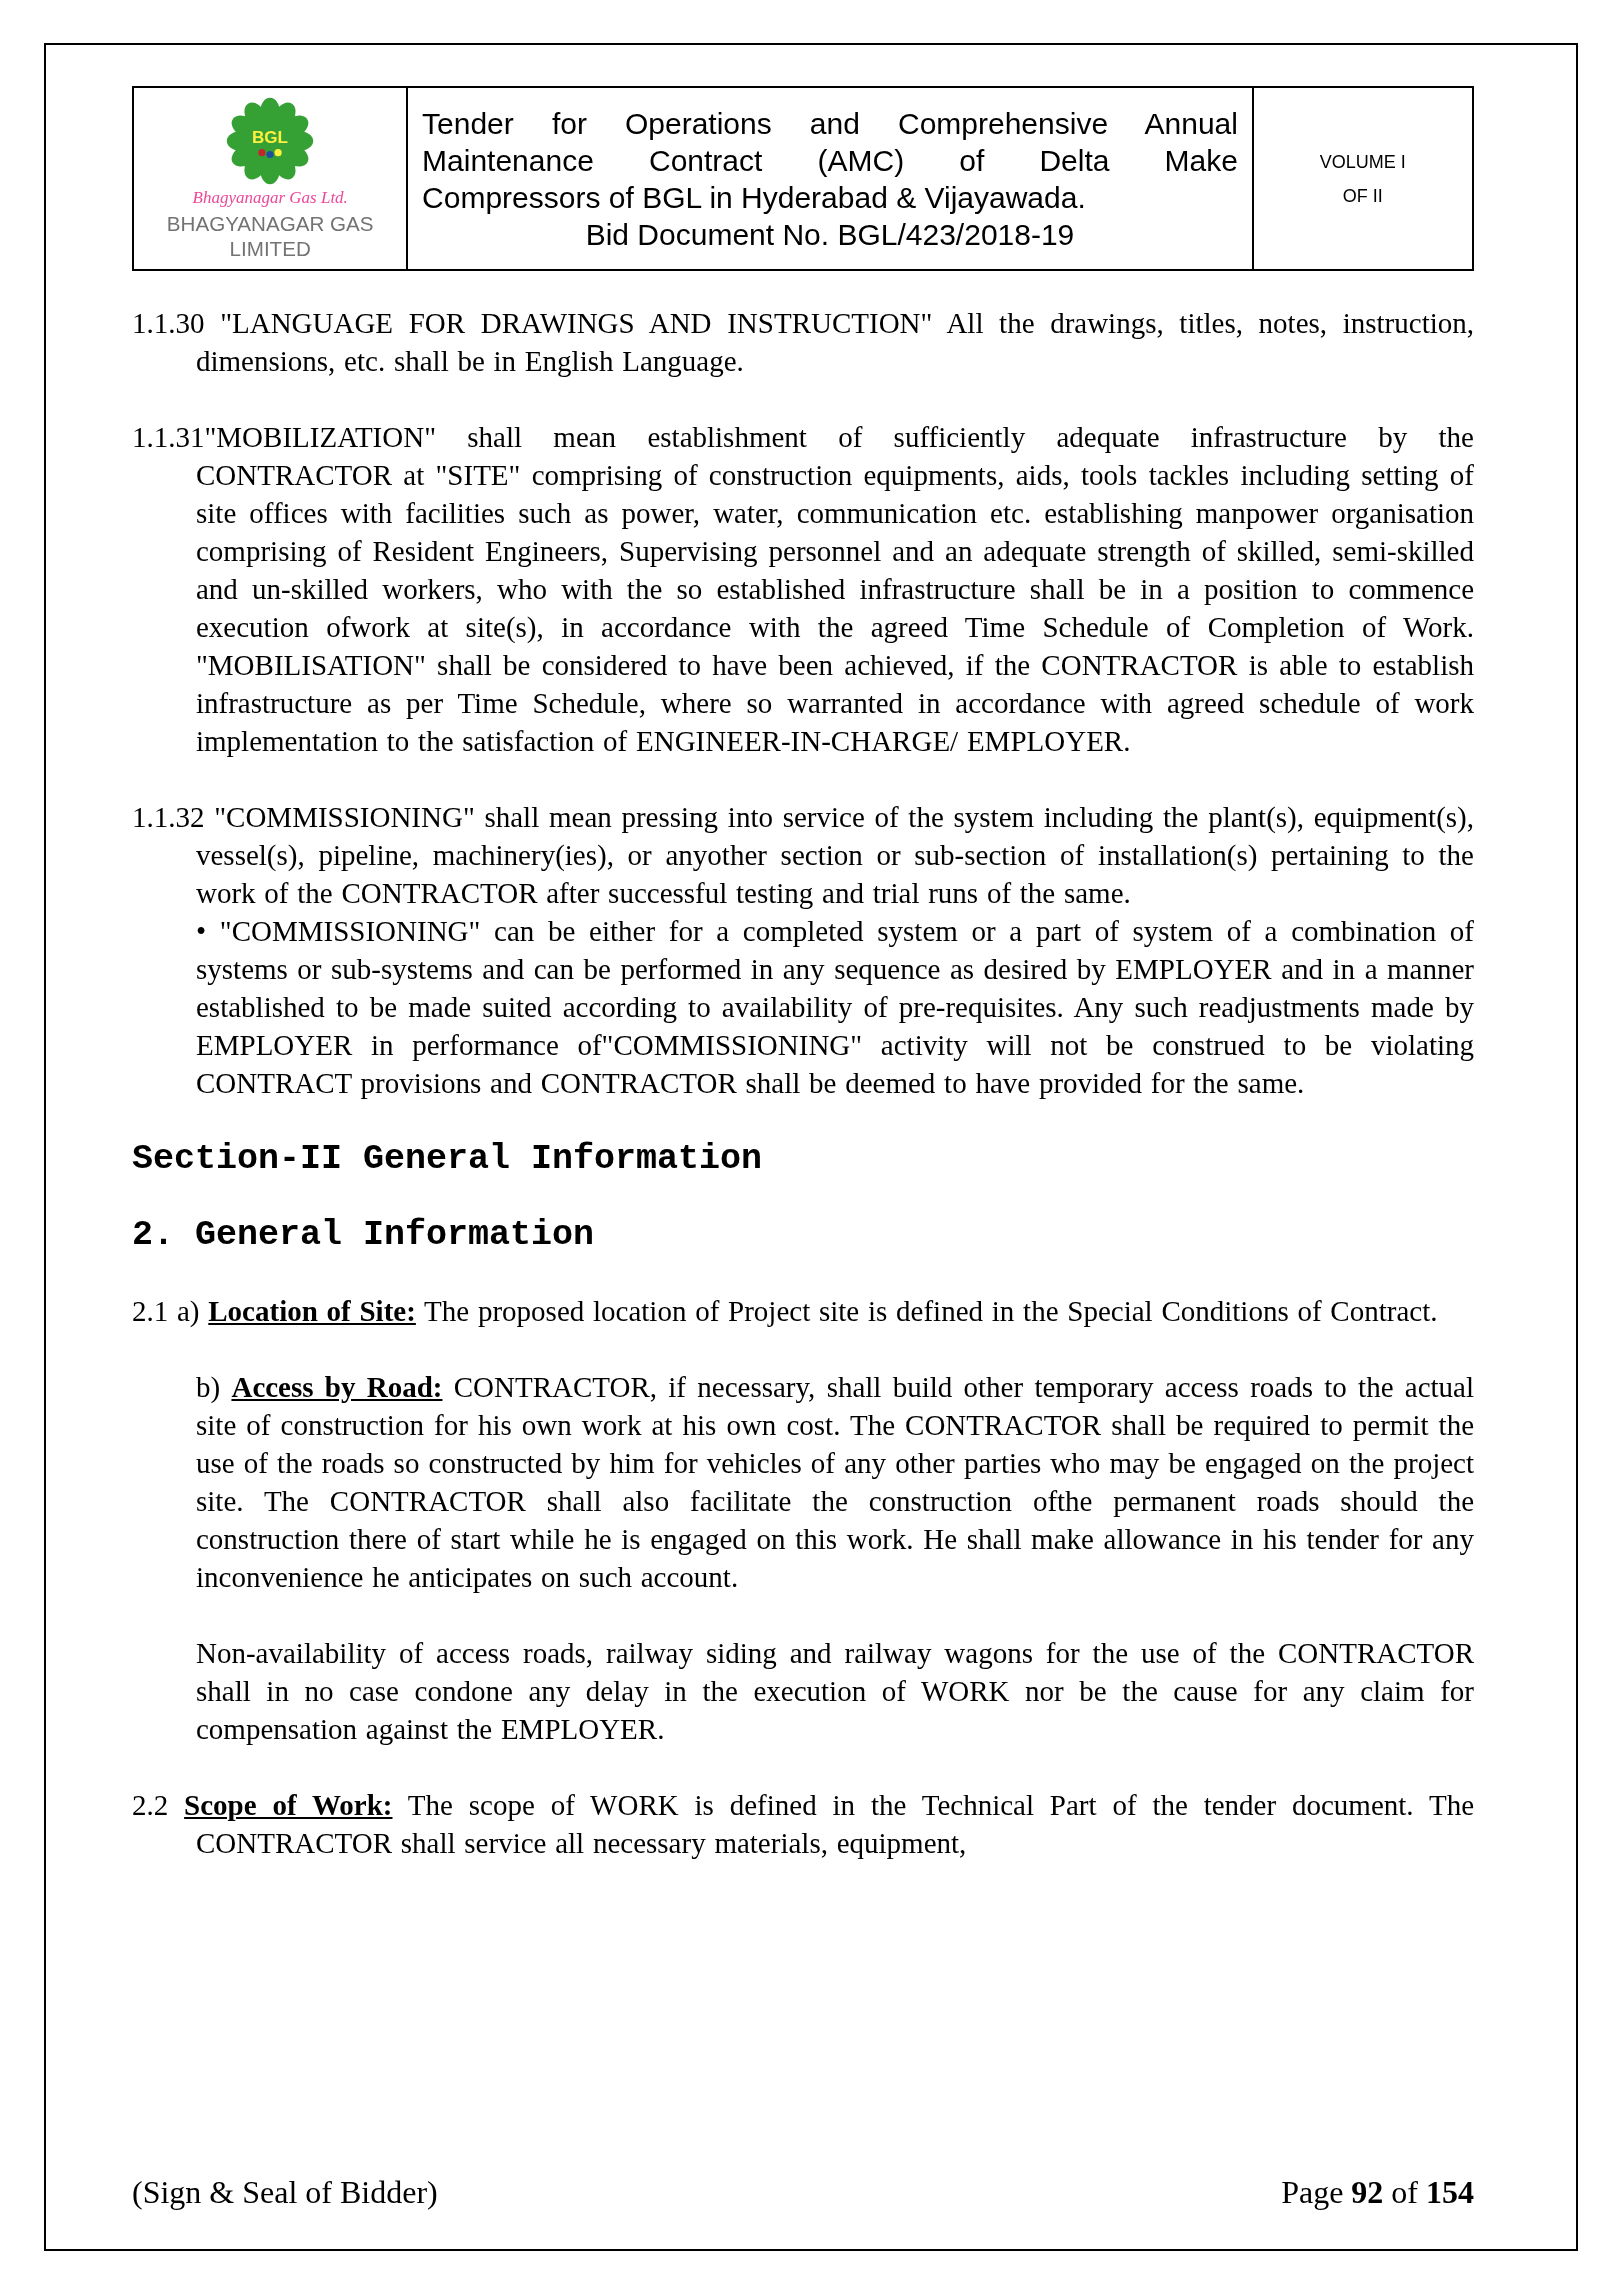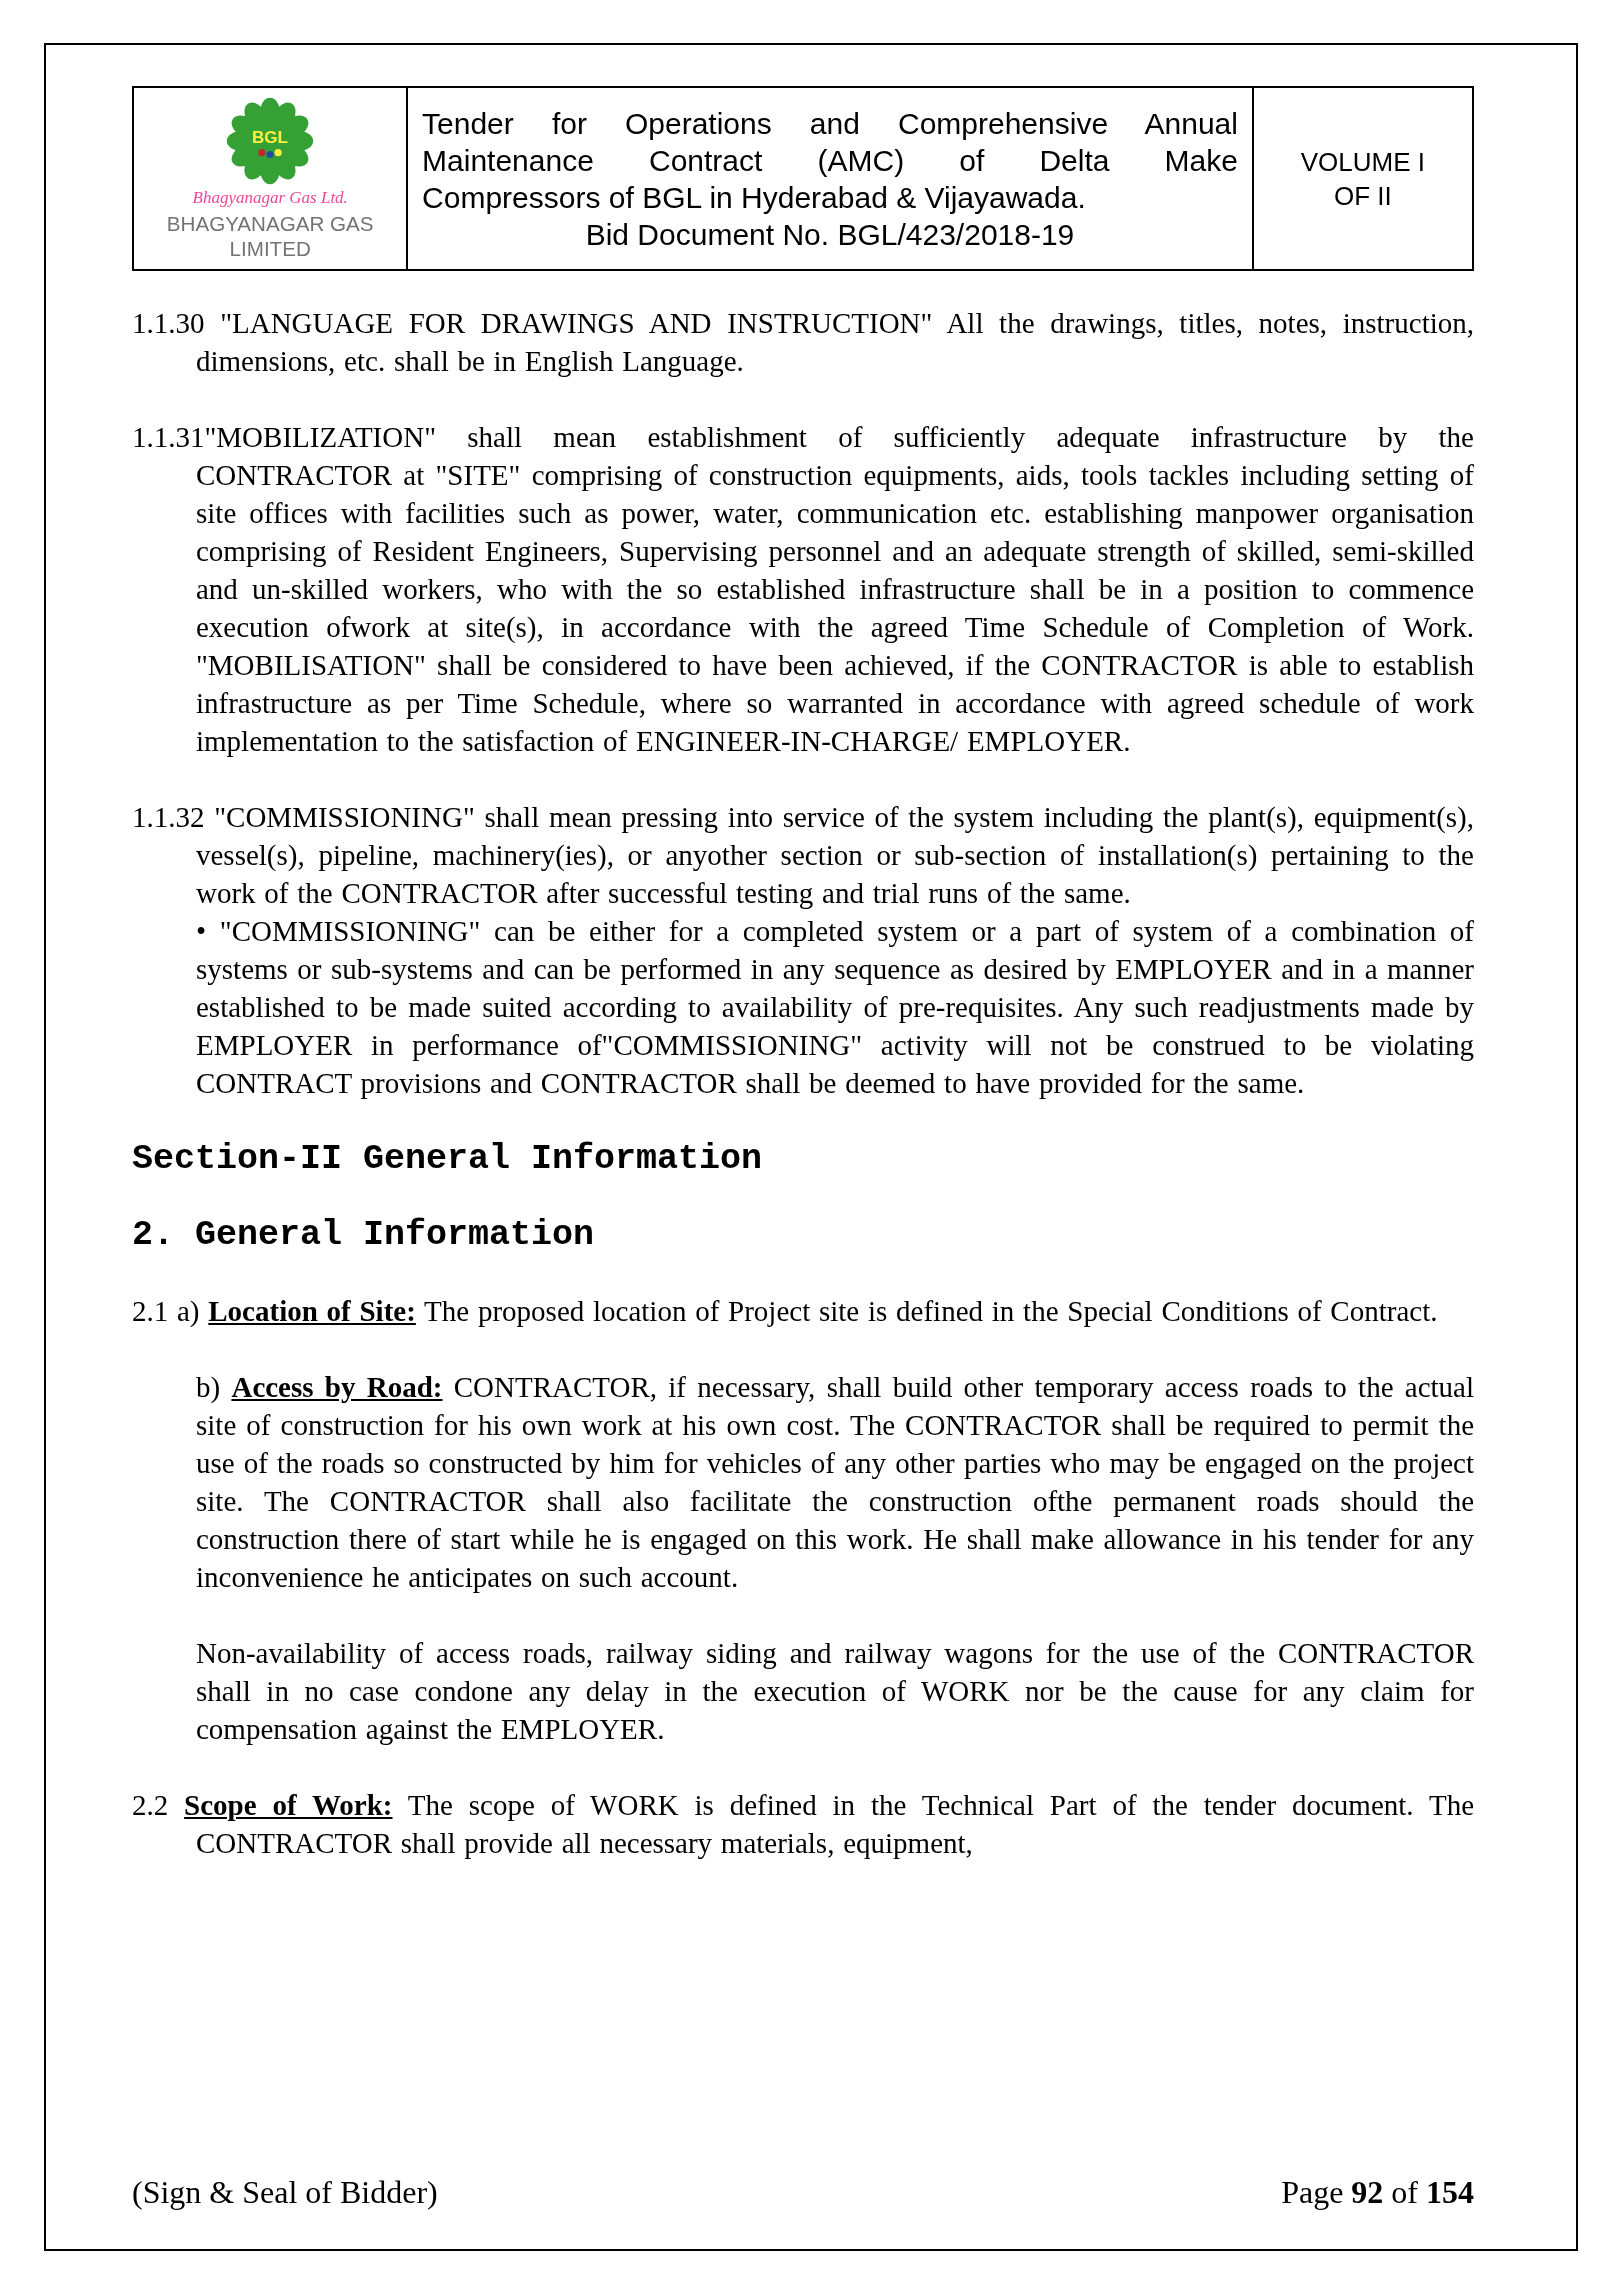--- a/index.html
+++ b/index.html
@@ -56,21 +56,21 @@
     font-family: "Liberation Sans", sans-serif;
     font-size: 30px;
     line-height: 37px;
     padding: 9.8px 17.6px;
   }
   .title-line-justify { text-align: justify; text-align-last: justify; }
   .title-line-plain { text-align: left; }
   .bid-doc-line { text-align: center; }
   .volume-text {
     font-family: "Liberation Sans", sans-serif;
-    font-size: 26px;
+    font-size: 18px;
     line-height: 34px;
   }
   
   .bodytext { font-size: 29px; line-height: 38px; }
   .para {
     margin: 0 0 38px 64px;
     text-align: justify;
     word-spacing: 1.5px;
   }
   .first-line { text-indent: -64px; }
@@ -188,21 +188,21 @@
       </div>
 
       <div class="para">
         <div class="cont-line">
           <span>Non-availability of access roads, railway siding and railway wagons for the use of the CONTRACTOR shall in no case condone any delay in the execution of WORK nor be the cause for any claim for compensation against the EMPLOYER.</span>
         </div>
       </div>
 
       <div class="para">
         <div class="first-line">
-          <span>2.2</span><span> </span><span class="lbl">Scope of Work:</span><span> The scope of WORK is defined in the Technical Part of the tender document. The CONTRACTOR shall provide all necessary materials, equipment,</span>
+          <span>2.2</span><span> </span><span class="lbl">Scope of Work:</span><span> The scope of WORK is defined in the Technical Part of the tender document. The CONTRACTOR shall service all necessary materials, equipment,</span>
         </div>
       </div>
 
     </div>
   </div>
 
   <div class="footer">
     <span>(Sign &amp; Seal of Bidder)</span>
     <span><span>Page </span><b>92</b><span> of </span><b>154</b></span>
   </div>

